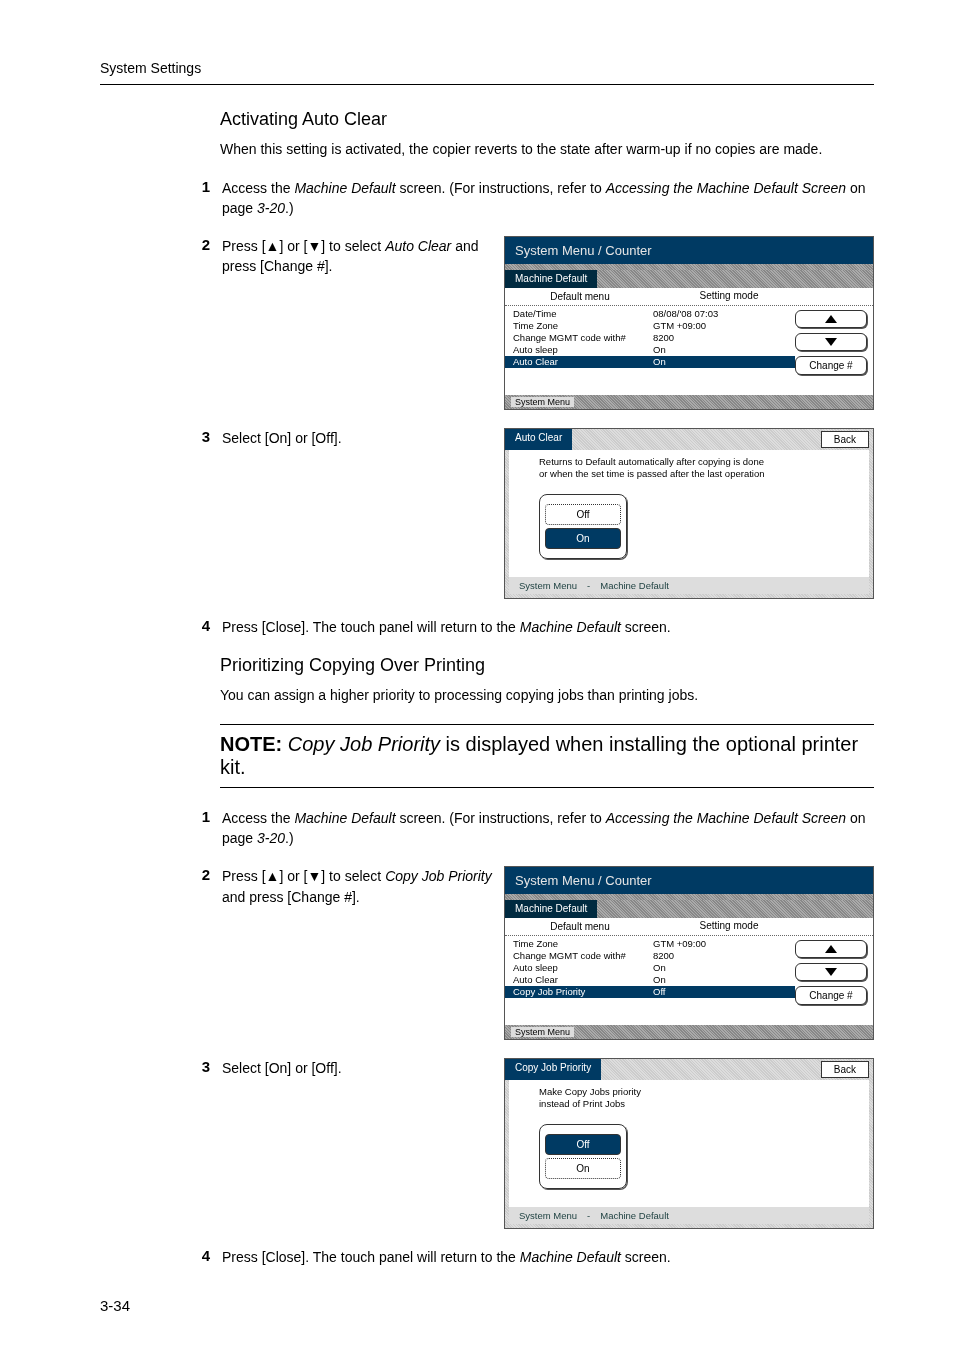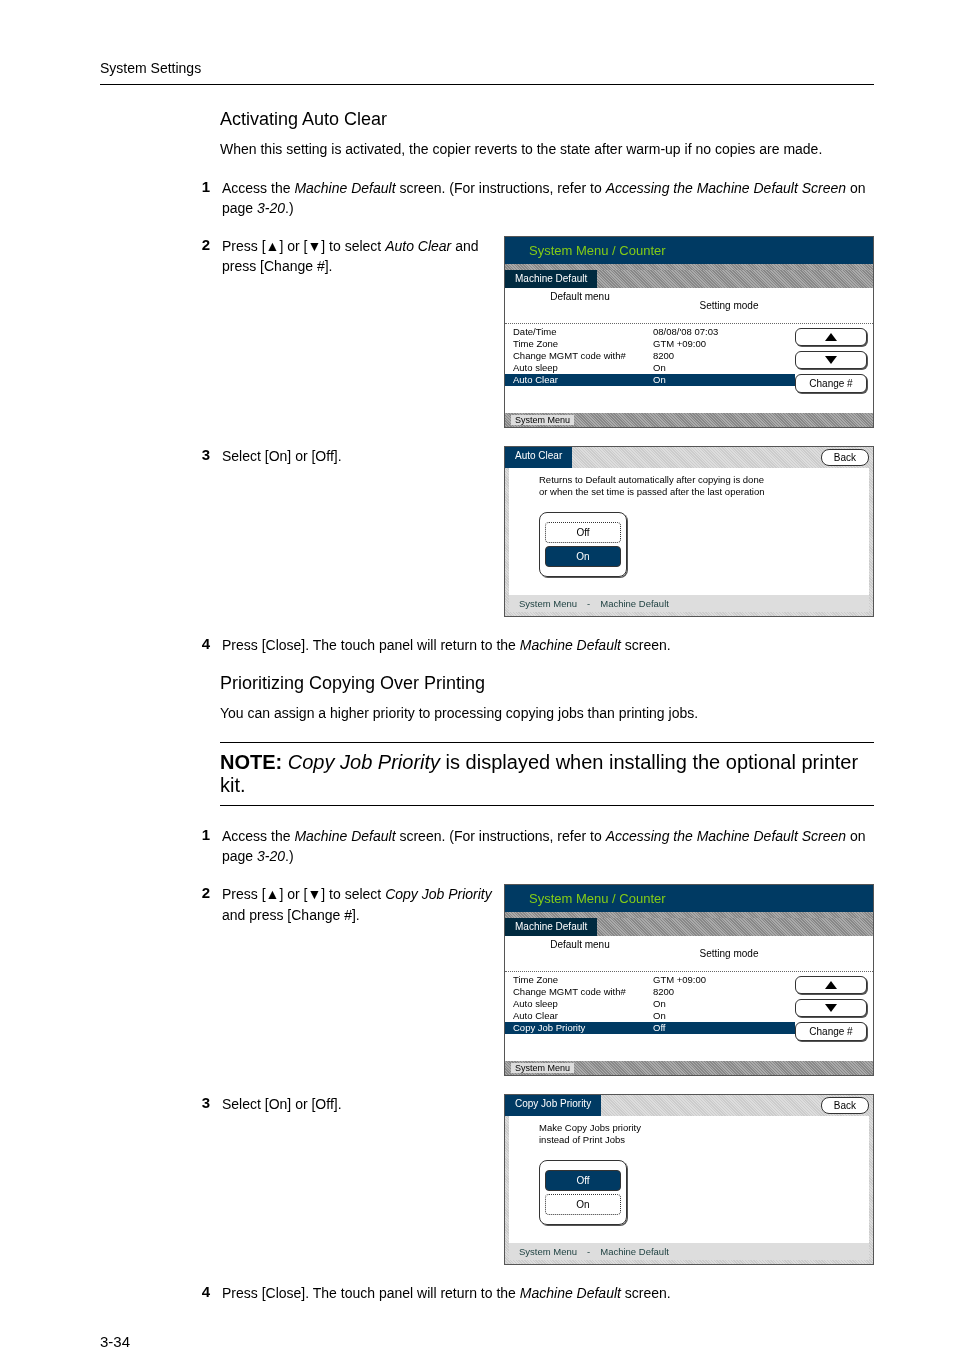--- a/index.html
+++ b/index.html
@@ -70,23 +70,23 @@
 
   
   .panel {
     border: 1px solid #555;
     font-size: 10px;
     color: #000;
     background: #fff;
   }
   .panel-titlebar {
     background: #003a63;
-    color: #84cc16;
+    color: #e5e5e5;
     font-size: 13px;
-    padding: 6px 24px;
+    padding: 6px 10px;
   }
   .panel-tab {
     display: flex;
   }
   .panel-tab .tab {
     background: #002a40;
     color: #fff;
     font-size: 10px;
     padding: 3px 10px;
   }
@@ -94,21 +94,21 @@
     flex: 1;
     background: repeating-linear-gradient(45deg,#888,#888 1px,#aaa 1px,#aaa 2px);
     height: 18px;
   }
   .panel-head-row {
     display: flex;
     font-size: 10px;
     border-bottom: 1px dotted #666;
   }
   .panel-head-row div:nth-child(1){ width:150px; text-align:center; padding:3px 0;}
-  .panel-head-row div:nth-child(2){ flex:1; text-align:center; padding:12px 0;}
+  .panel-head-row div:nth-child(2){ flex:1; text-align:center; padding:2px 0;}
   .panel-head-row div:nth-child(3){ width:70px;}
   .panel-body {
     display: flex;
   }
   .panel-rows {
     flex: 1;
     padding: 2px 8px 14px 8px;
   }
   .prow {
     display: flex;
@@ -161,21 +161,21 @@
   }
   .dlg-title {
     background:#003a63;
     color:#fff;
     padding:3px 10px;
     font-size:10px;
   }
   .dlg-top .spacer { flex:1; }
   .dlg-back {
     border:1px solid #333;
-    border-radius:8px;
+    border-radius:0;
     background:#fff;
     font-size:10px;
     padding:2px 12px;
     margin:2px 4px;
   }
   .dlg-body {
     background:#fff;
     margin:0 4px 0 4px;
     padding:6px 14px 18px 30px;
     min-height:90px;

